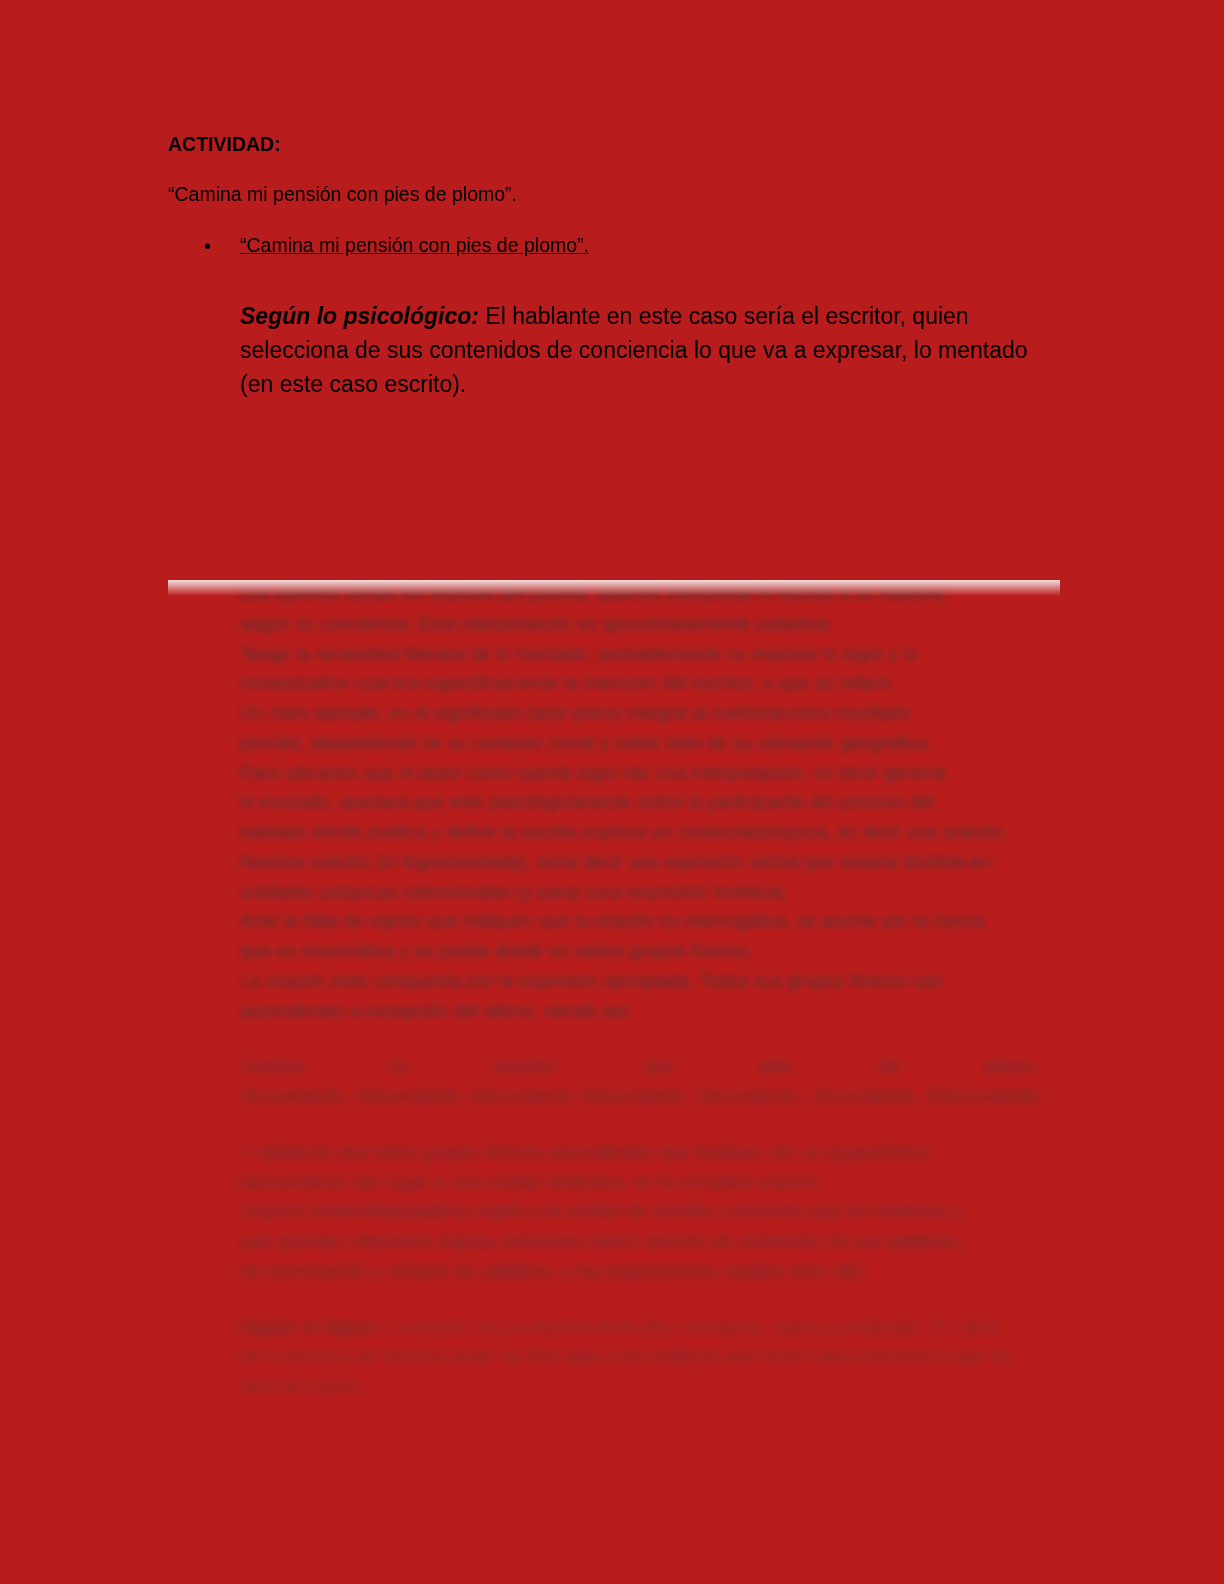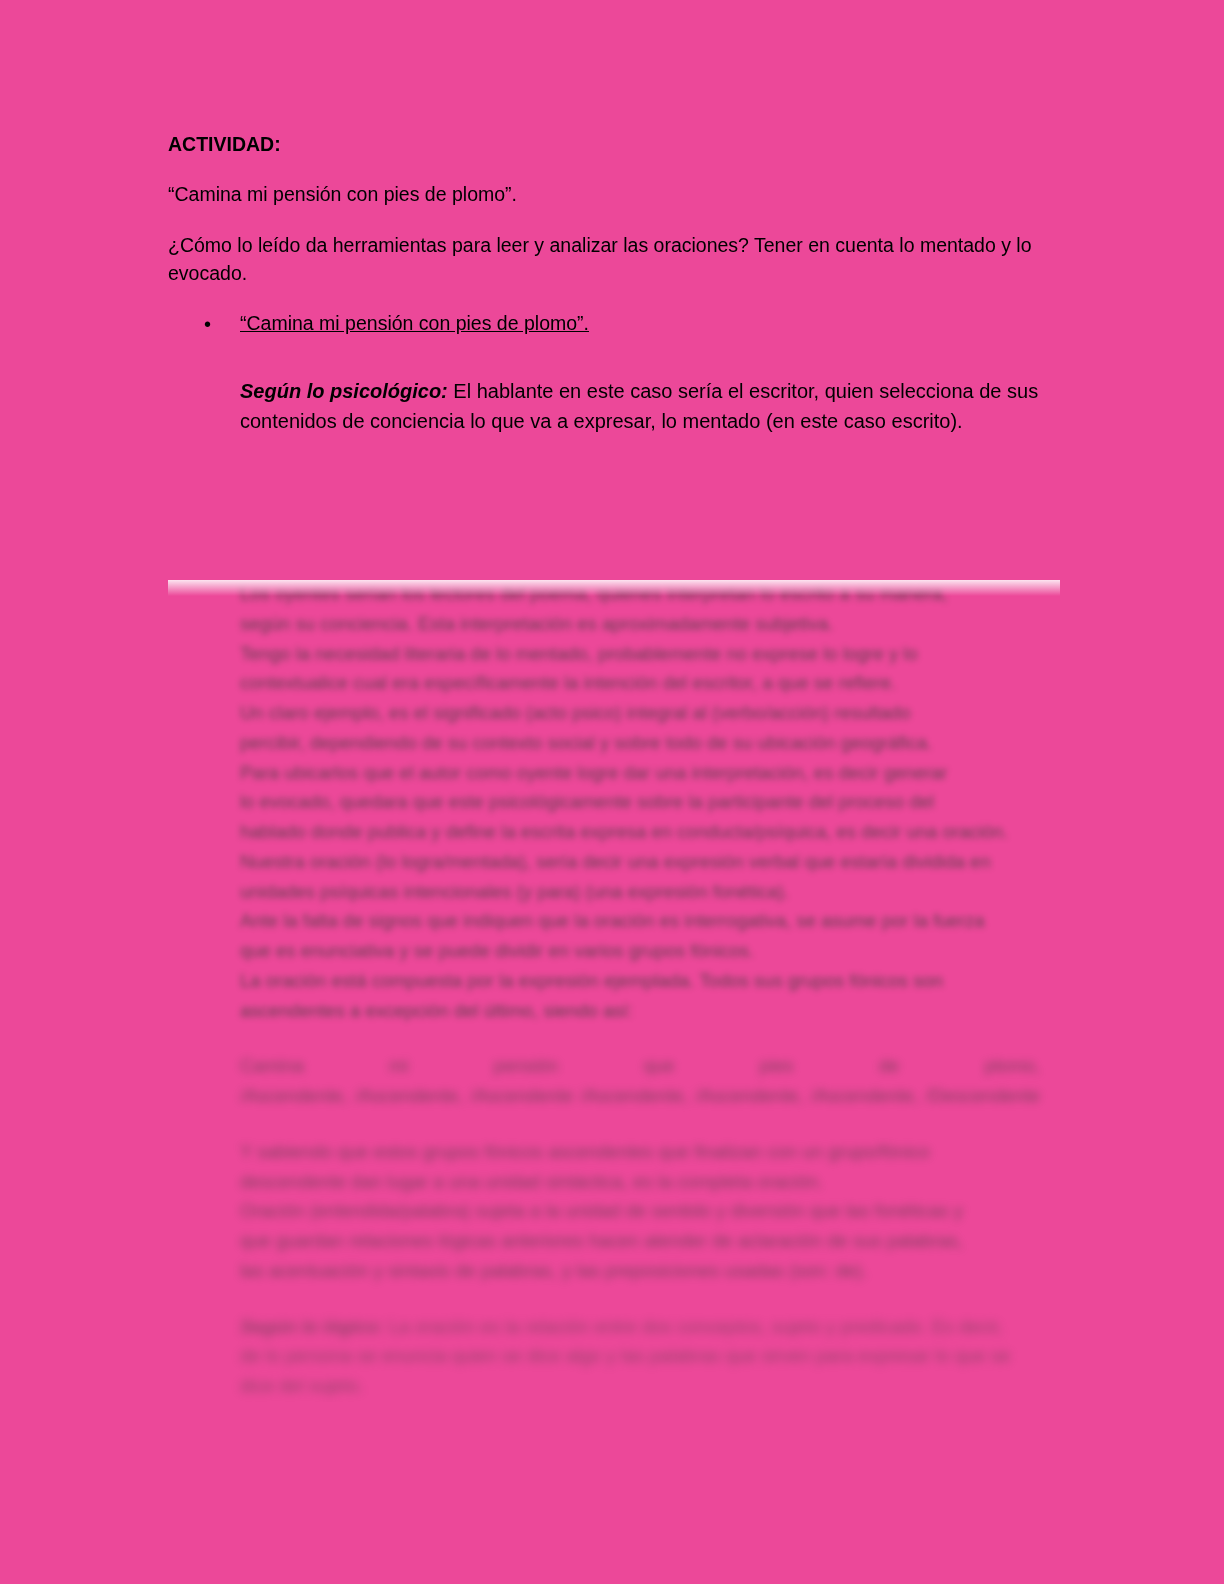--- a/index.html
+++ b/index.html
@@ -13,21 +13,21 @@
     font-family: "Liberation Sans", sans-serif;
     color: #000000;
     position: relative;
     overflow: hidden;
   }
   .page {
     position: absolute;
     left: 0; top: 0;
     width: 1224px;
     height: 1584px;
-    background: #ec4899;
+    background: #b91c1c;
   }
   .content {
     position: absolute;
     left: 168px;
     top: 130px;
     width: 892px;
   }
   p {
     margin: 0 0 22px 0;
     font-size: 19.5px;
@@ -50,21 +50,21 @@
     top: 1px;
     font-size: 20px;
     line-height: 1.45;
   }
   .u {
     text-decoration: underline;
   }
   .para-indent {
     padding-left: 72px;
     margin: 0 0 4px 0;
-    font-size: 20px;
+    font-size: 23px;
     line-height: 1.48;
   }
   .bolditalic {
     font-weight: bold;
     font-style: italic;
   }
 
   
   .blurred {
     position: absolute;
@@ -117,21 +117,20 @@
 <div class="page">
 
   <div class="content">
 
     <p class="bold">ACTIVIDAD:</p>
 
     <p>“Camina mi pensión con pies de plomo”.</p>
 
 
 
-    <p>¿Cómo lo leído da herramientas para leer y analizar las oraciones? Tener en cuenta lo mentado y lo evocado.</p>
 
 
     <div class="bullet-block">
       <span class="bullet-dot">•</span>
       <span class="u">“Camina mi pensión con pies de plomo”.</span>
     </div>
 
     <div class="spacer"></div>
 
     <div class="para-indent">

